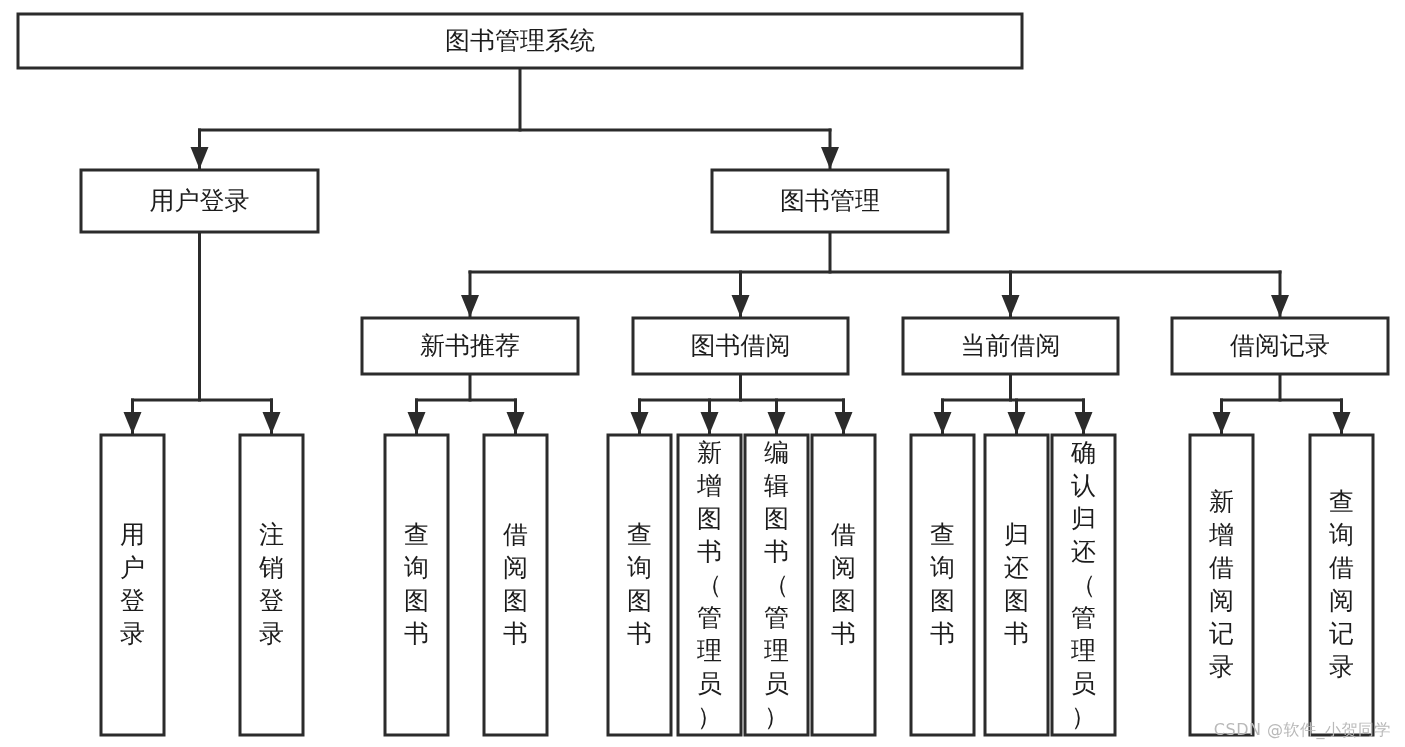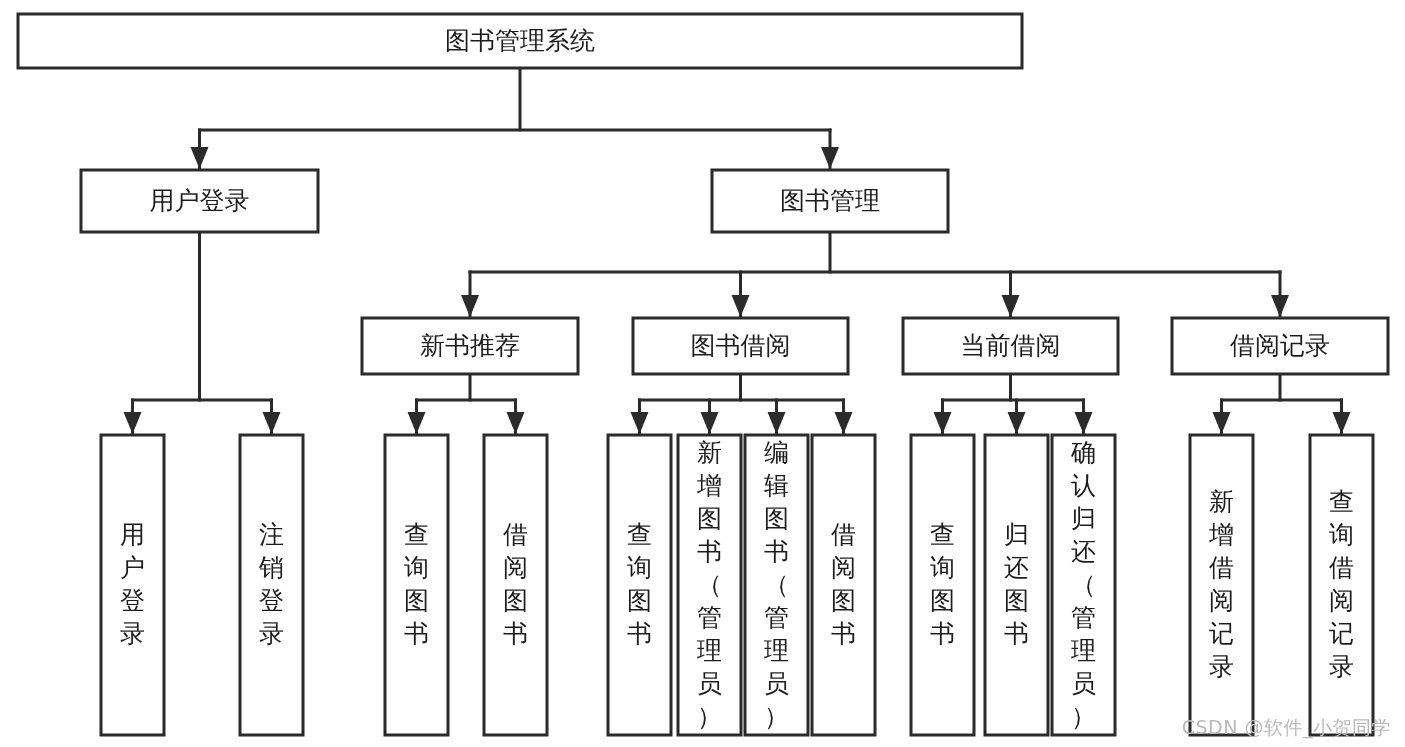--- a/index.html
+++ b/index.html
@@ -52,21 +52,21 @@
     fill: #1c1c1c;
     font-family: "DejaVu Sans", "Liberation Sans", sans-serif;
     font-size: 25px;
     text-anchor: middle;
   }
   .watermark {
     position: absolute;
     right: 14px;
     bottom: 6px;
     color: #b9b9b9;
-    font-size: 19px;
+    font-size: 16px;
     font-family: "DejaVu Sans", "Liberation Sans", sans-serif;
     letter-spacing: 0.5px;
     white-space: nowrap;
     user-select: none;
   }
 </style>
 </head>
 <body>
 
 <div id="diagram-root">

